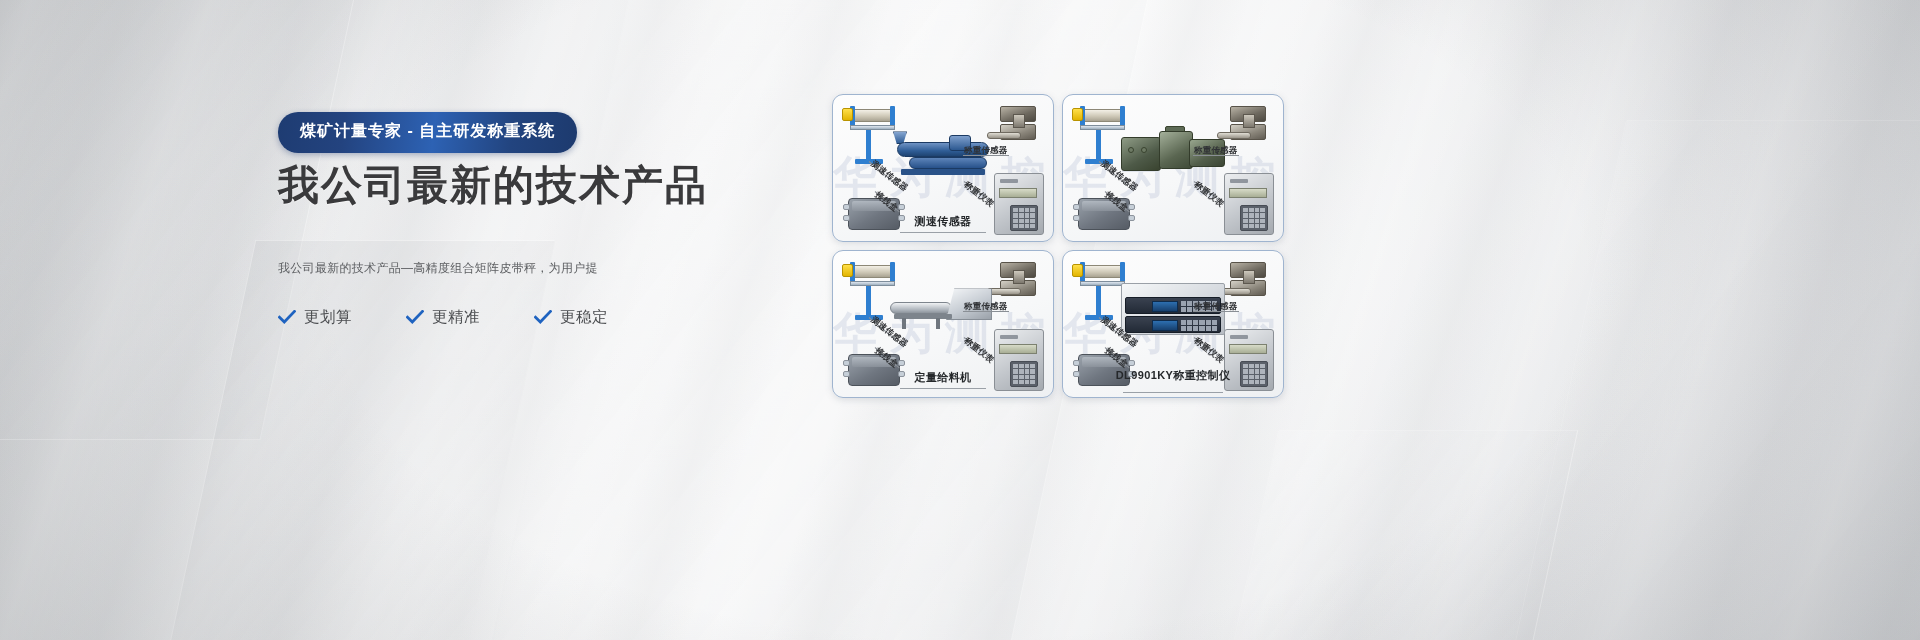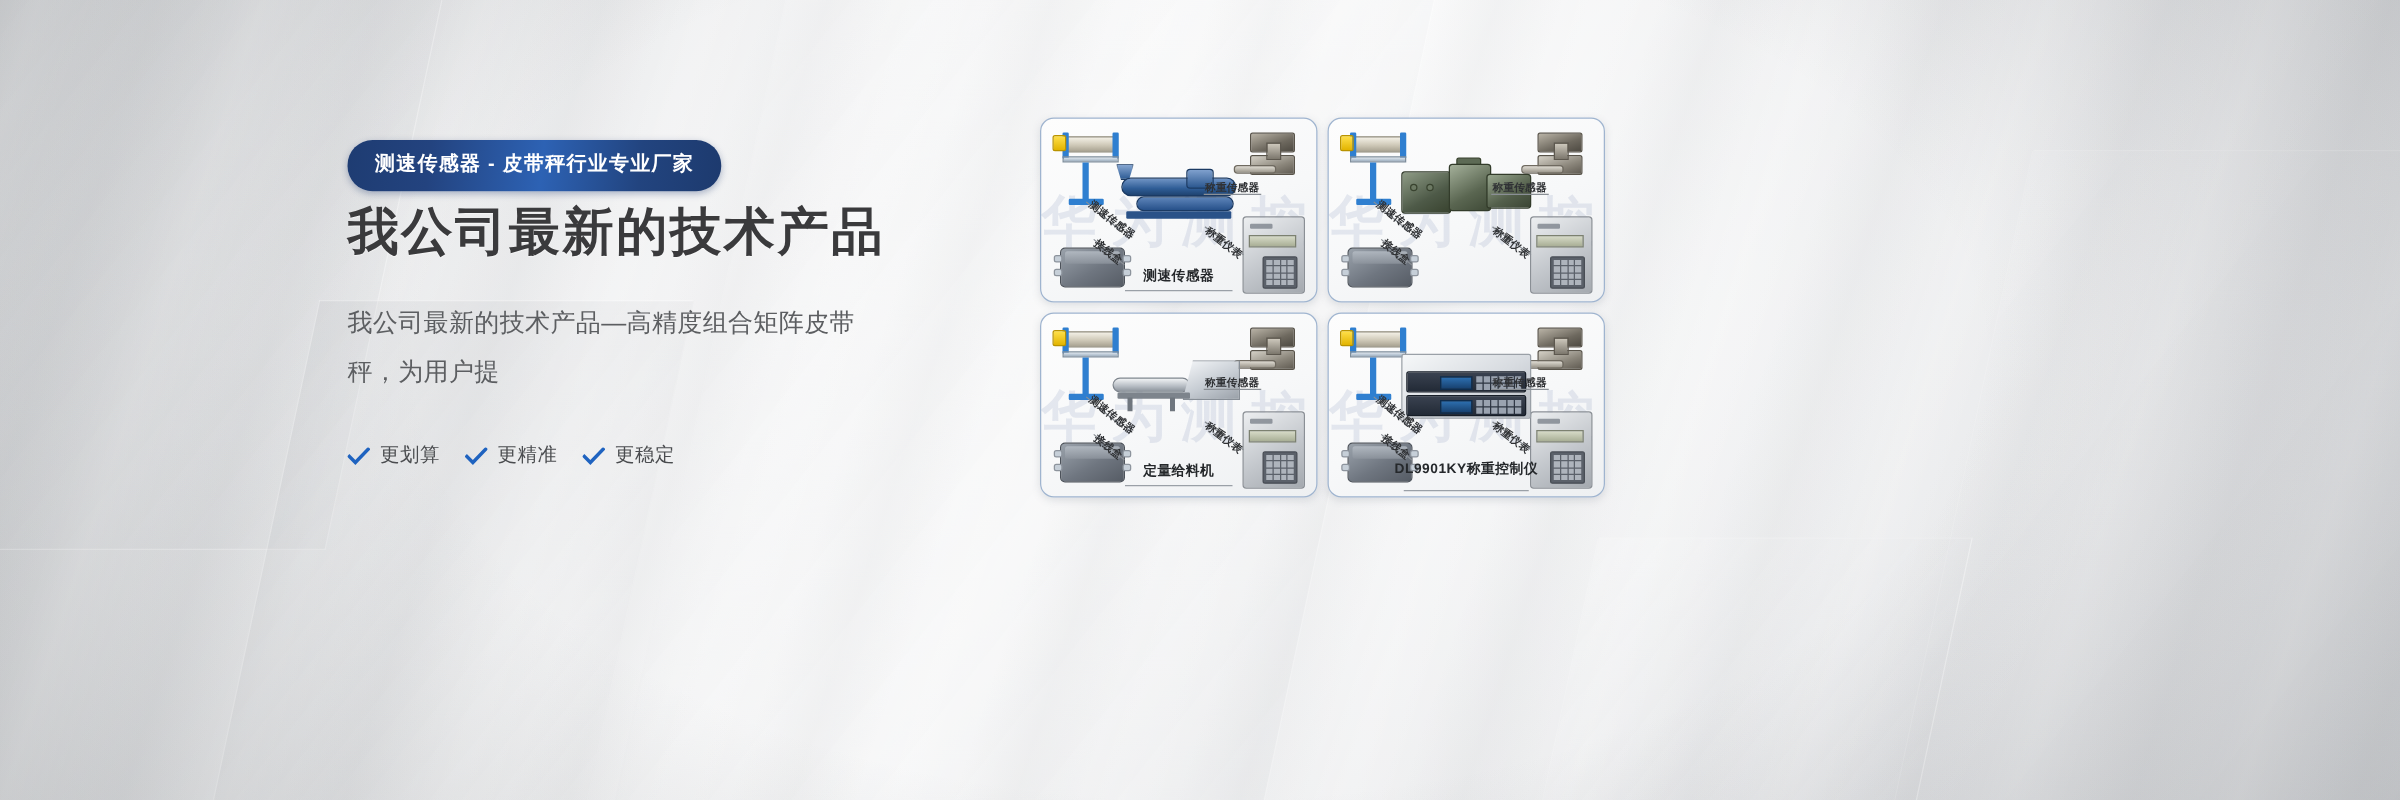--- a/index.html
+++ b/index.html
@@ -64,29 +64,29 @@
     color:#3a3a3c;
     font-size:41px;
     font-weight:bold;
     line-height:1.37;
     letter-spacing:2px;
     text-shadow:0 1px 1px rgba(255,255,255,0.55);
     white-space:nowrap;
   }
 
   .subtext {
-    margin-top:27px;
+    margin-top:44px;
     color:#5c5e61;
-    font-size:20px;
+    font-size:12px;
     line-height:1.95;
     width:440px;
     letter-spacing:.3px;
   }
 
-  .bullets { margin-top:36px; display:flex; align-items:center; gap:20px; }
+  .bullets { margin-top:26px; display:flex; align-items:center; gap:54px; }
   .bullet { display:flex; align-items:center; gap:8px; }
   .bullet .tick { width:18px; height:14px; display:block; }
   .bullet .txt { color:#4a4c4f; font-size:15.5px; letter-spacing:.5px; }
 
   
   .cards {
     position:absolute; left:832px; top:94px;
     display:grid;
     grid-template-columns:222px 222px;
     grid-template-rows:148px 148px;
@@ -339,21 +339,21 @@
   <div class="bg-shape s1"></div>
   <div class="bg-shape s2"></div>
   <div class="bg-shape s3"></div>
   <div class="bg-shape s4"></div>
   <div class="bg-shape s5"></div>
   <div class="bg-vign"></div>
 </div>
 
 <div class="left">
 
-  <div class="badge">测速传感器 - 皮带秤行业专业厂家</div>
+  <div class="badge">煤矿计量专家 - 自主研发称重系统</div>
 
   <div class="headline" style="margin-top:4px;">我公司最新的技术产品</div>
 
   <div class="subtext">
     <div>我公司最新的技术产品—高精度组合矩阵皮带秤，为用户提</div>
   </div>
 
   <div class="bullets">
 
     <div class="bullet">

